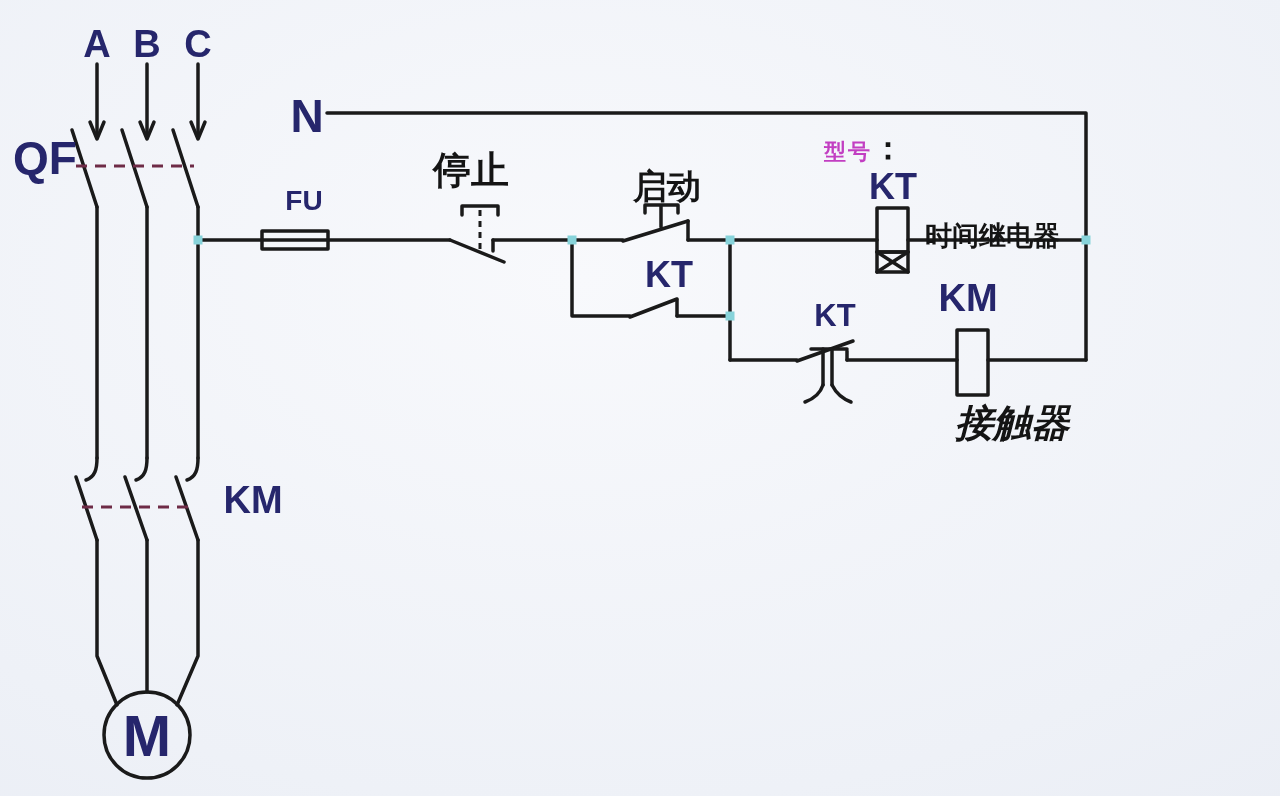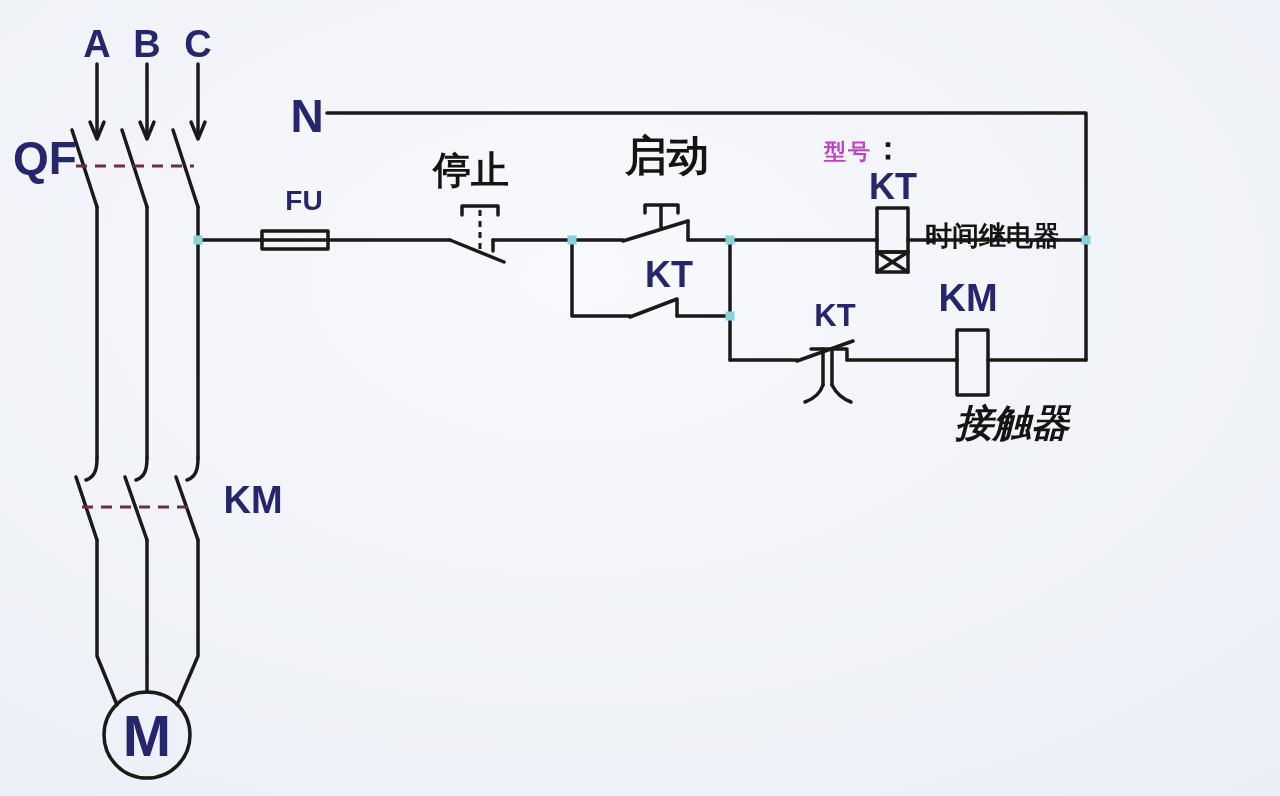--- a/index.html
+++ b/index.html
@@ -141,21 +141,21 @@
     </g>
   </svg>
 
   <div class="lbl navy" style="left:97px; top:44px; font-size:38px;">A</div>
   <div class="lbl navy" style="left:147px; top:44px; font-size:38px;">B</div>
   <div class="lbl navy" style="left:198px; top:44px; font-size:38px;">C</div>
   <div class="lbl navy" style="left:45px;  top:158px; font-size:46px;">QF</div>
   <div class="lbl navy" style="left:307px; top:116px; font-size:46px;">N</div>
   <div class="lbl navy" style="left:304px; top:201px; font-size:28px;">FU</div>
   <div class="lbl blk" style="left:471px; top:170px; font-size:38px;">停止</div>
-  <div class="lbl blk" style="left:667px; top:156px; font-size:42px;">启动</div>
+  <div class="lbl blk" style="left:667px; top:186px; font-size:34px;">启动</div>
   <div class="lbl navy" style="left:669px; top:275px; font-size:36px;">KT</div>
   <div class="lbl navy" style="left:893px; top:187px; font-size:36px;">KT</div>
   <div class="lbl blk" style="left:925px; top:217px; font-size:27px; transform:translate(0,-50%);margin-top:19px;">时间继电器</div>
   <div class="lbl navy" style="left:835px; top:315px; font-size:31px;">KT</div>
   <div class="lbl navy" style="left:968px; top:298px; font-size:38px;">KM</div>
   <div class="lbl blk" style="left:1012px; top:423px; font-size:38px;font-style:italic;">接触器</div>
   <div class="lbl navy" style="left:253px; top:500px; font-size:38px;">KM</div>
   <div class="lbl navy" style="left:147px; top:736px; font-size:58px;">M</div>
 
   <div class="model-row">

